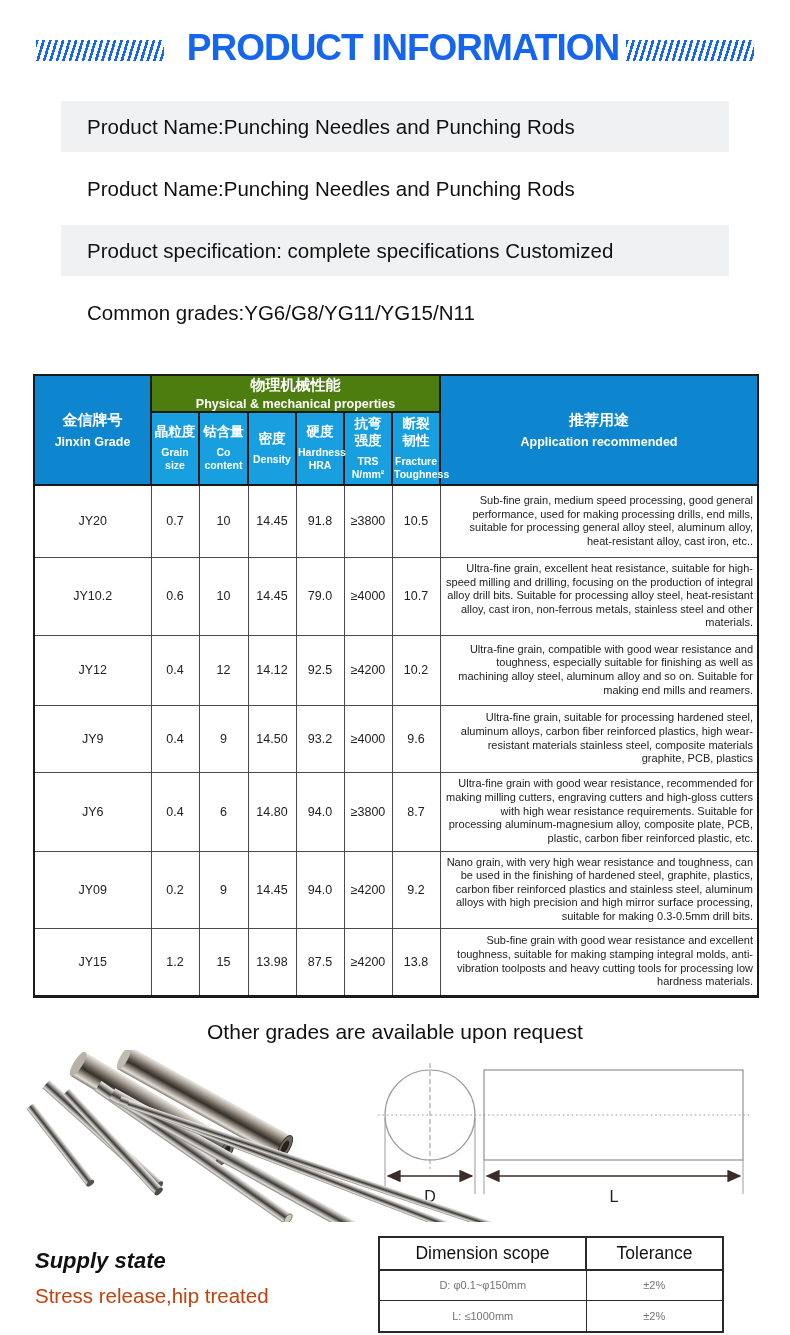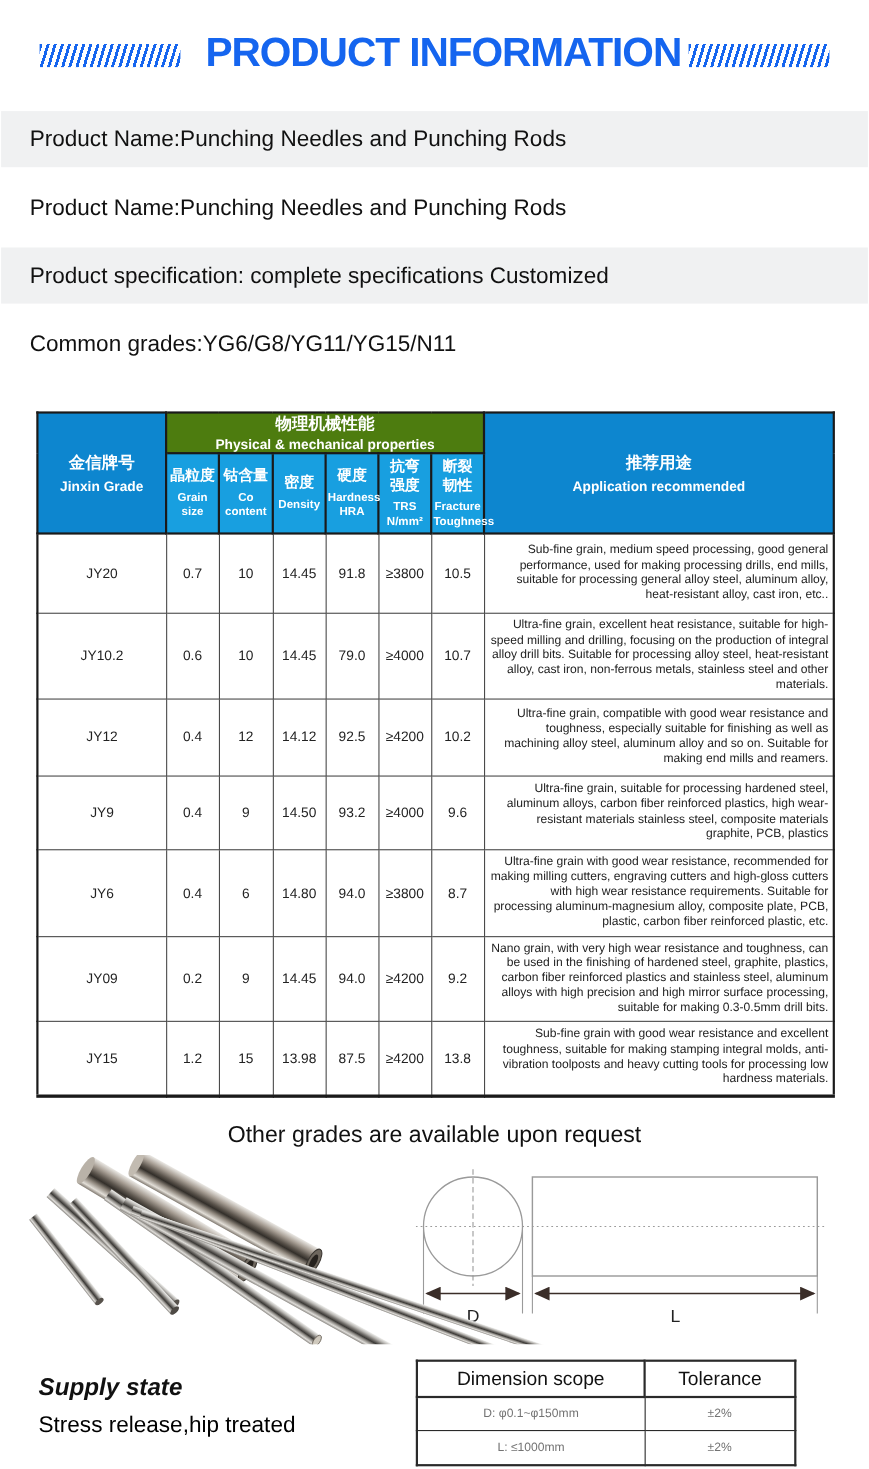--- a/index.html
+++ b/index.html
@@ -7,21 +7,21 @@
   .page { width: 790px; height: 1335px; position: relative; background: #fff; overflow: hidden; }
 
   
   .title-row { display: flex; align-items: center; justify-content: center; padding-top: 27px; gap: 7px; }
   .hatch { width: 128px; height: 21px; margin-top: 4px;
     background: repeating-linear-gradient(107deg, #1565ef 0 2.6px, transparent 2.6px 6.2px); }
   .page-title { color: #1565ef; font-size: 37px; font-weight: 900; letter-spacing: -1px; white-space: nowrap; margin-left: 16px; }
 
   
   .info-rows { margin-top: 32px; }
-  .info-row { width: 788px; margin: 0 auto 11px auto; height: 51px; display: flex; align-items: center;
+  .info-row { width: 668px; margin: 0 auto 11px auto; height: 51px; display: flex; align-items: center;
     padding-left: 26px; font-size: 20.5px; color: #111; }
   .info-row.shaded { background: #f0f1f2; }
   .info-row.plain { background: transparent; }
 
   
   table.spec { border-collapse: collapse; table-layout: fixed; width: 724px; margin: 36px 0 0 33px;
     border: 2px solid #1a1a1a; border-bottom-width: 3px; }
   table.spec th { border: 2px solid #1a1a1a; color: #fff; text-align: center; vertical-align: middle; }
   table.spec td { border: 1px solid #4a4a4a; color: #222; vertical-align: middle; }
   th.hd-main { background: #0d86cf; }
@@ -41,21 +41,21 @@
 
   
   .visual-band { position: relative; height: 180px; margin-top: 4px; }
   .rods-photo { position: absolute; left: 16px; top: 2px; z-index: 2; }
   .dim-diagram { position: absolute; left: 378px; top: 12px; z-index: 1; }
 
   
   .bottom-band { position: relative; height: 130px; margin-top: 8px; }
   .supply-block { position: absolute; left: 35px; top: 12px; }
   .supply-title { font-size: 22px; font-weight: 700; font-style: italic; color: #111; }
-  .supply-text { font-size: 20.5px; color: #000000; margin-top: 10px; }
+  .supply-text { font-size: 20.5px; color: #c2410c; margin-top: 10px; }
   table.dims { position: absolute; left: 378px; top: 0; border-collapse: collapse; table-layout: fixed;
     width: 344px; border: 2px solid #2a2a2a; }
   table.dims th { border: 2px solid #2a2a2a; font-size: 17.5px; font-weight: 400; color: #111;
     height: 33px; text-align: center; }
   table.dims td { border: 1.5px solid #2a2a2a; font-size: 11px; color: #737373; height: 31px; text-align: center; }
 </style>
 </head>
 <body>
 
 <div class="page">

